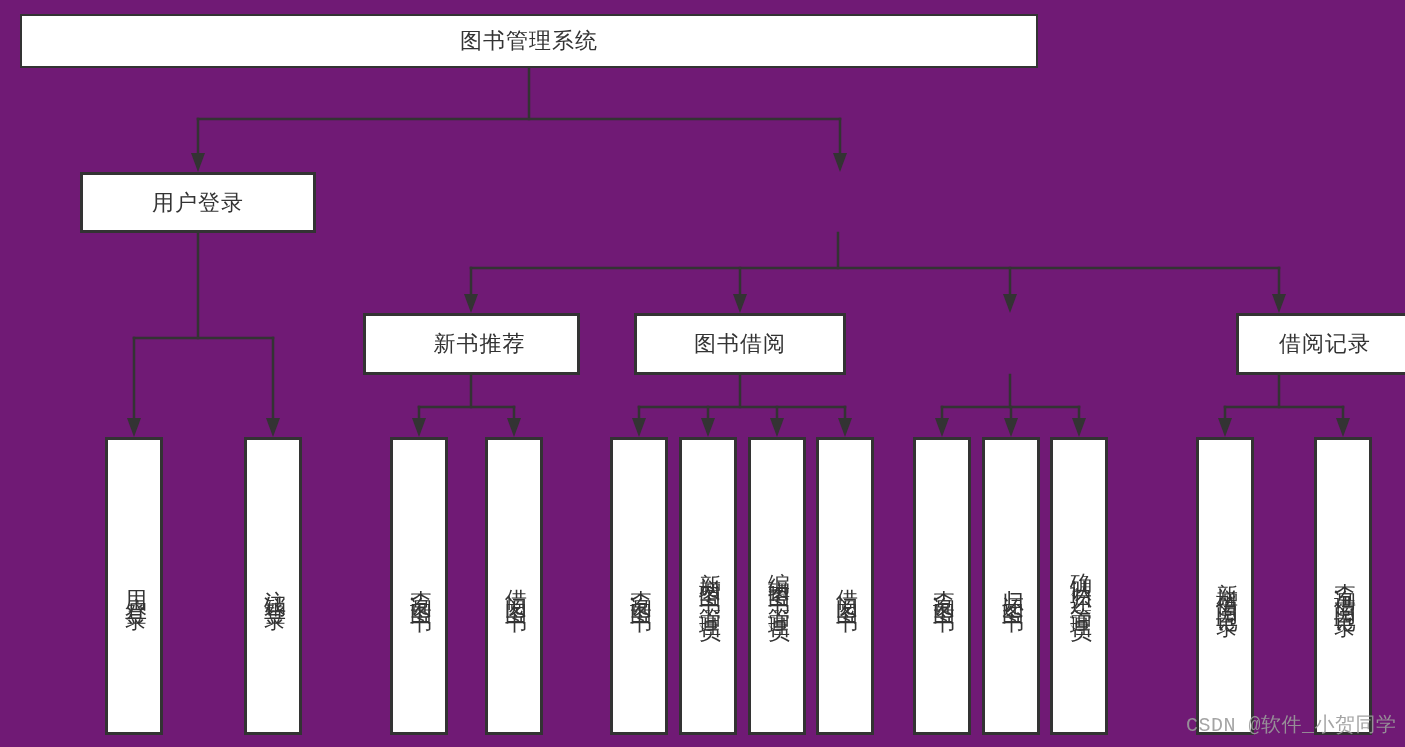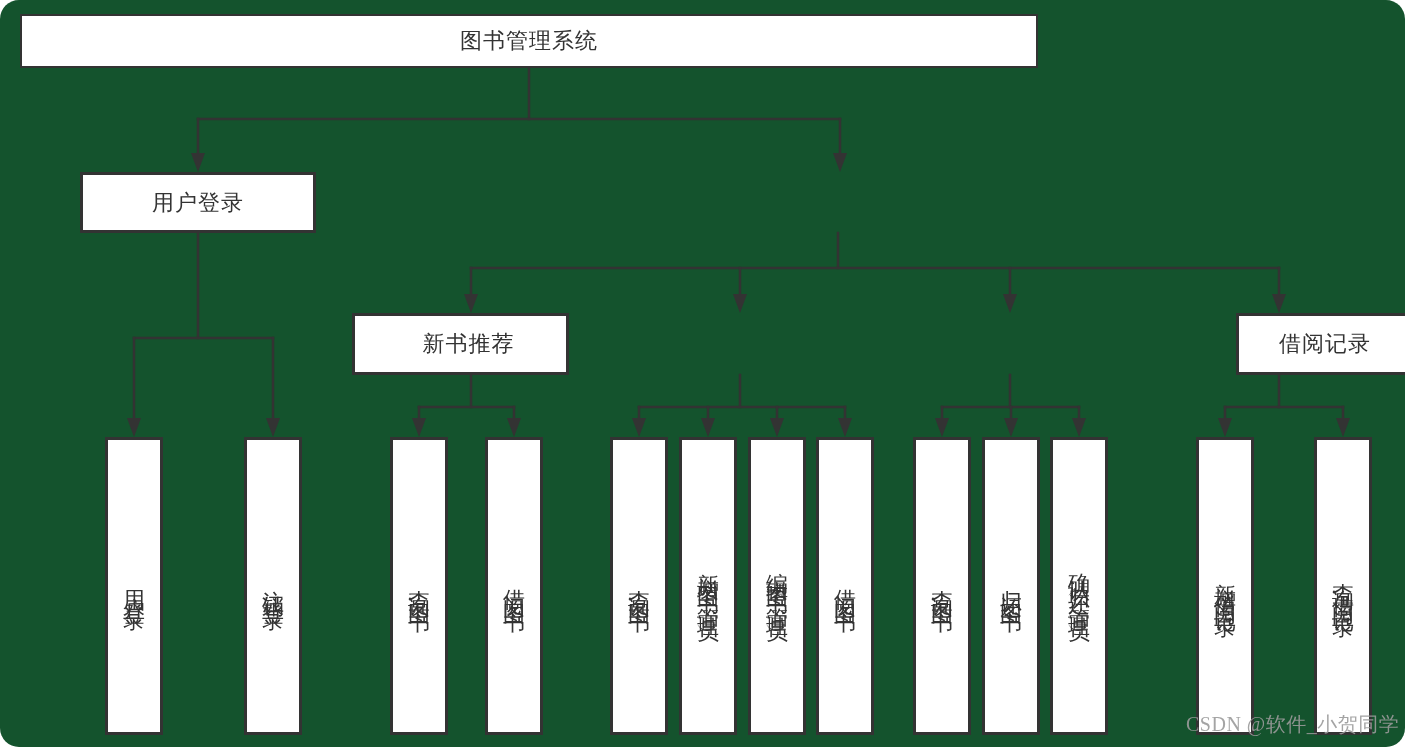--- a/index.html
+++ b/index.html
@@ -1,18 +1,18 @@
 <!DOCTYPE html>
 <html><head>
 <meta charset="utf-8">
 <style>
   html,body{margin:0;padding:0;background:#ffffff;}
   .canvas{
-    position:relative;width:1405px;height:747px;background:#14532d;
-    font-family:Liberation Serif, serif;color:#333333;overflow:hidden;border-radius:19px;
+    position:relative;width:1405px;height:747px;background:#701a75;
+    font-family:Liberation Mono, monospace;color:#333333;overflow:hidden;
   }
   svg.connectors{position:absolute;left:0;top:0;z-index:1;}
   .box{
     position:absolute;box-sizing:border-box;background:#ffffff;
     border:3px solid #333333;display:flex;align-items:center;justify-content:center;
     z-index:2;
   }
   .root{left:20px;top:14px;width:1018px;height:54px;border-width:2px;}
   .l2{top:172px;height:61px;}
   .l3{top:313px;height:62px;}
@@ -102,22 +102,25 @@
   </svg>
 
   <div class="box root">
     <span class="hlabel">图书管理系统</span>
   </div>
 
   <div class="box l2" style="left:80px;width:236px;">
     <span class="hlabel">用户登录</span>
   </div>
 
-  <div class="box l3" style="left:352px;width:217px;padding-left:16px;">
+  <div class="box l3" style="left:363px;width:217px;padding-left:16px;">
     <span class="hlabel">新书推荐</span>
+  </div>
+  <div class="box l3" style="left:634px;width:212px;">
+    <span class="hlabel">图书借阅</span>
   </div>
   <div class="box l3" style="left:1236px;width:178px;">
     <span class="hlabel">借阅记录</span>
   </div>
 
   <div class="box leaf" style="left:105px;">
     <span class="vtext">用户登录</span>
   </div>
   <div class="box leaf" style="left:244px;">
     <span class="vtext">注销登录</span>

